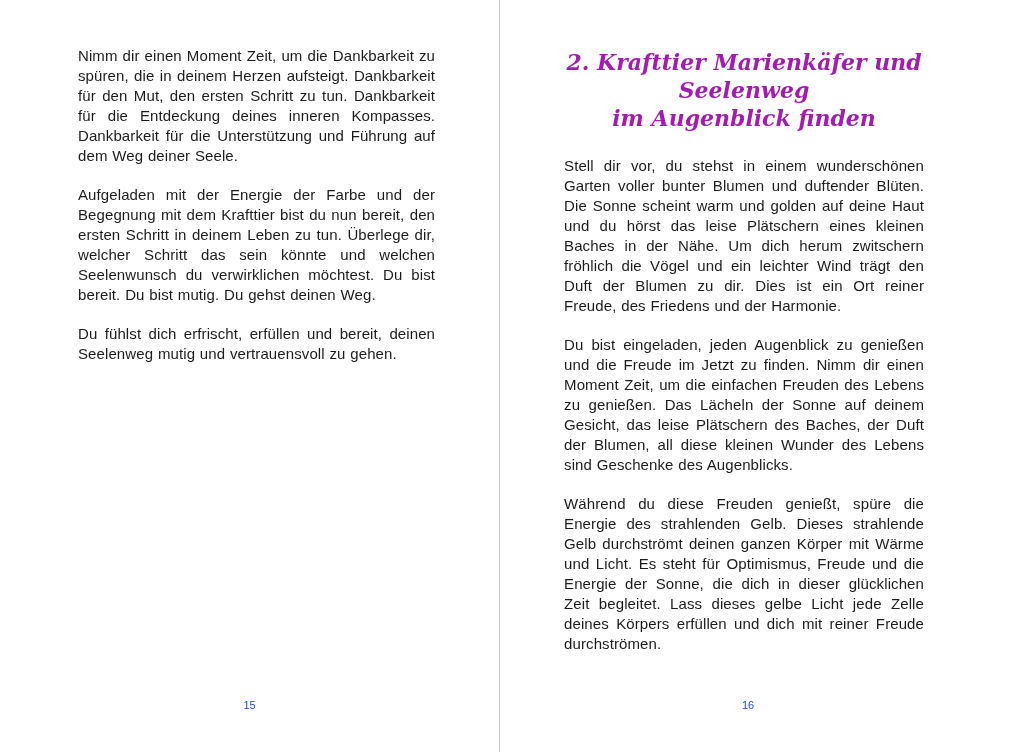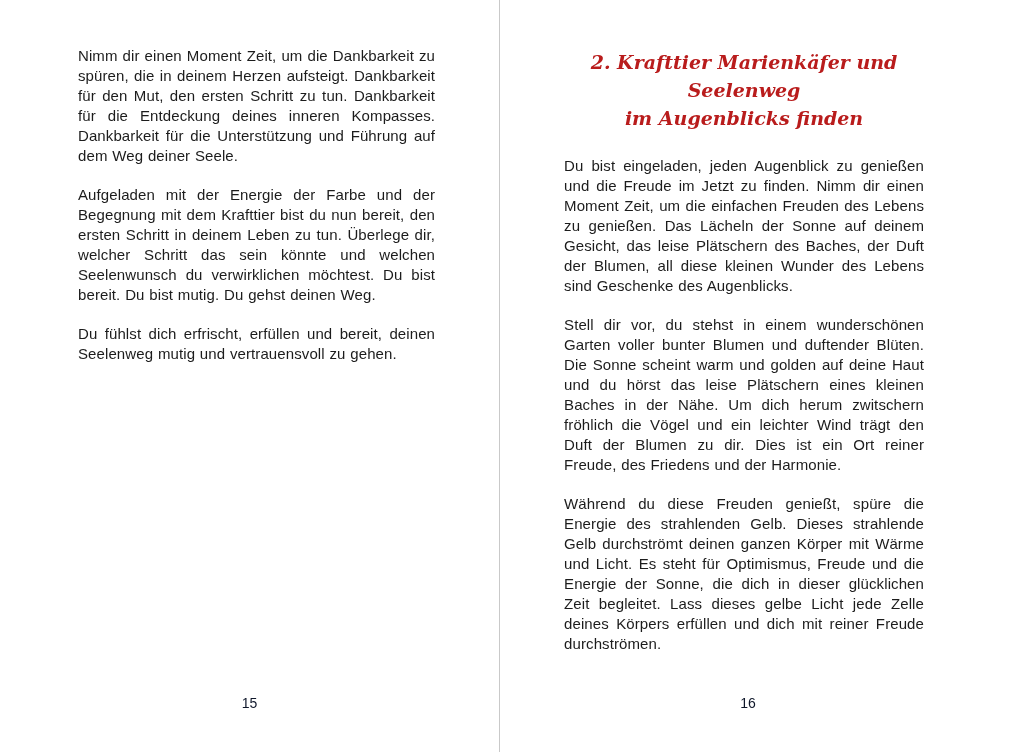--- a/index.html
+++ b/index.html
@@ -36,34 +36,34 @@
     text-align: justify;
     letter-spacing: 0.1px;
     word-spacing: 0.5px;
     hyphens: auto;
   }
   .chapter-title {
     margin: 2px 0 24px 0;
     font-family: "DejaVu Serif", serif;
     font-style: italic;
     font-weight: bold;
-    font-size: 19px;
+    font-size: 22px;
     line-height: 28px;
     text-align: center;
-    color: #b91c1c;
+    color: #a21caf;
   }
   .chapter-title .title-line { display: block; }
   .page-number {
     position: absolute;
     bottom: 41px;
     left: 0;
     width: 100%;
     text-align: center;
-    font-size: 14px;
-    color: #0f172a;
+    font-size: 11px;
+    color: #1d4ed8;
   }
 </style>
 </head>
 <body>
 
 <div class="spread">
 
   <div class="page page-left">
     <div class="body-text">
       <p>Nimm dir einen Moment Zeit, um die Dankbarkeit zu spüren, die in deinem Herzen aufsteigt. Dankbarkeit für den Mut, den ersten Schritt zu tun. Dankbarkeit für die Entdeckung deines inneren Kompasses. Dankbarkeit für die Unterstützung und Führung auf dem Weg deiner Seele.</p>
@@ -71,23 +71,23 @@
       <p>Du fühlst dich erfrischt, erfüllen und bereit, deinen Seelenweg mutig und vertrauensvoll zu gehen.</p>
     </div>
     <div class="page-number">15</div>
   </div>
 
   <div class="divider"></div>
 
   <div class="page page-right">
     <h1 class="chapter-title">
       <span class="title-line">2. Krafttier Marienkäfer und Seelenweg</span>
-      <span class="title-line">im Augenblicks finden</span>
+      <span class="title-line">im Augenblick finden</span>
     </h1>
     <div class="body-text">
+      <p>Stell dir vor, du stehst in einem wunderschönen Garten voller bunter Blumen und duftender Blüten. Die Sonne scheint warm und golden auf deine Haut und du hörst das leise Plätschern eines kleinen Baches in der Nähe. Um dich herum zwitschern fröhlich die Vögel und ein leichter Wind trägt den Duft der Blumen zu dir. Dies ist ein Ort reiner Freude, des Friedens und der Harmonie.</p>
       <p>Du bist eingeladen, jeden Augenblick zu genießen und die Freude im Jetzt zu finden. Nimm dir einen Moment Zeit, um die einfachen Freuden des Lebens zu genießen. Das Lächeln der Sonne auf deinem Gesicht, das leise Plätschern des Baches, der Duft der Blumen, all diese kleinen Wunder des Lebens sind Geschenke des Augenblicks.</p>
-      <p>Stell dir vor, du stehst in einem wunderschönen Garten voller bunter Blumen und duftender Blüten. Die Sonne scheint warm und golden auf deine Haut und du hörst das leise Plätschern eines kleinen Baches in der Nähe. Um dich herum zwitschern fröhlich die Vögel und ein leichter Wind trägt den Duft der Blumen zu dir. Dies ist ein Ort reiner Freude, des Friedens und der Harmonie.</p>
       <p>Während du diese Freuden genießt, spüre die Energie des strahlenden Gelb. Dieses strahlende Gelb durchströmt deinen ganzen Körper mit Wärme und Licht. Es steht für Optimismus, Freude und die Energie der Sonne, die dich in dieser glücklichen Zeit begleitet. Lass dieses gelbe Licht jede Zelle deines Körpers erfüllen und dich mit reiner Freude durchströmen.</p>
     </div>
     <div class="page-number">16</div>
   </div>
 
 </div>
 
 </body></html>

